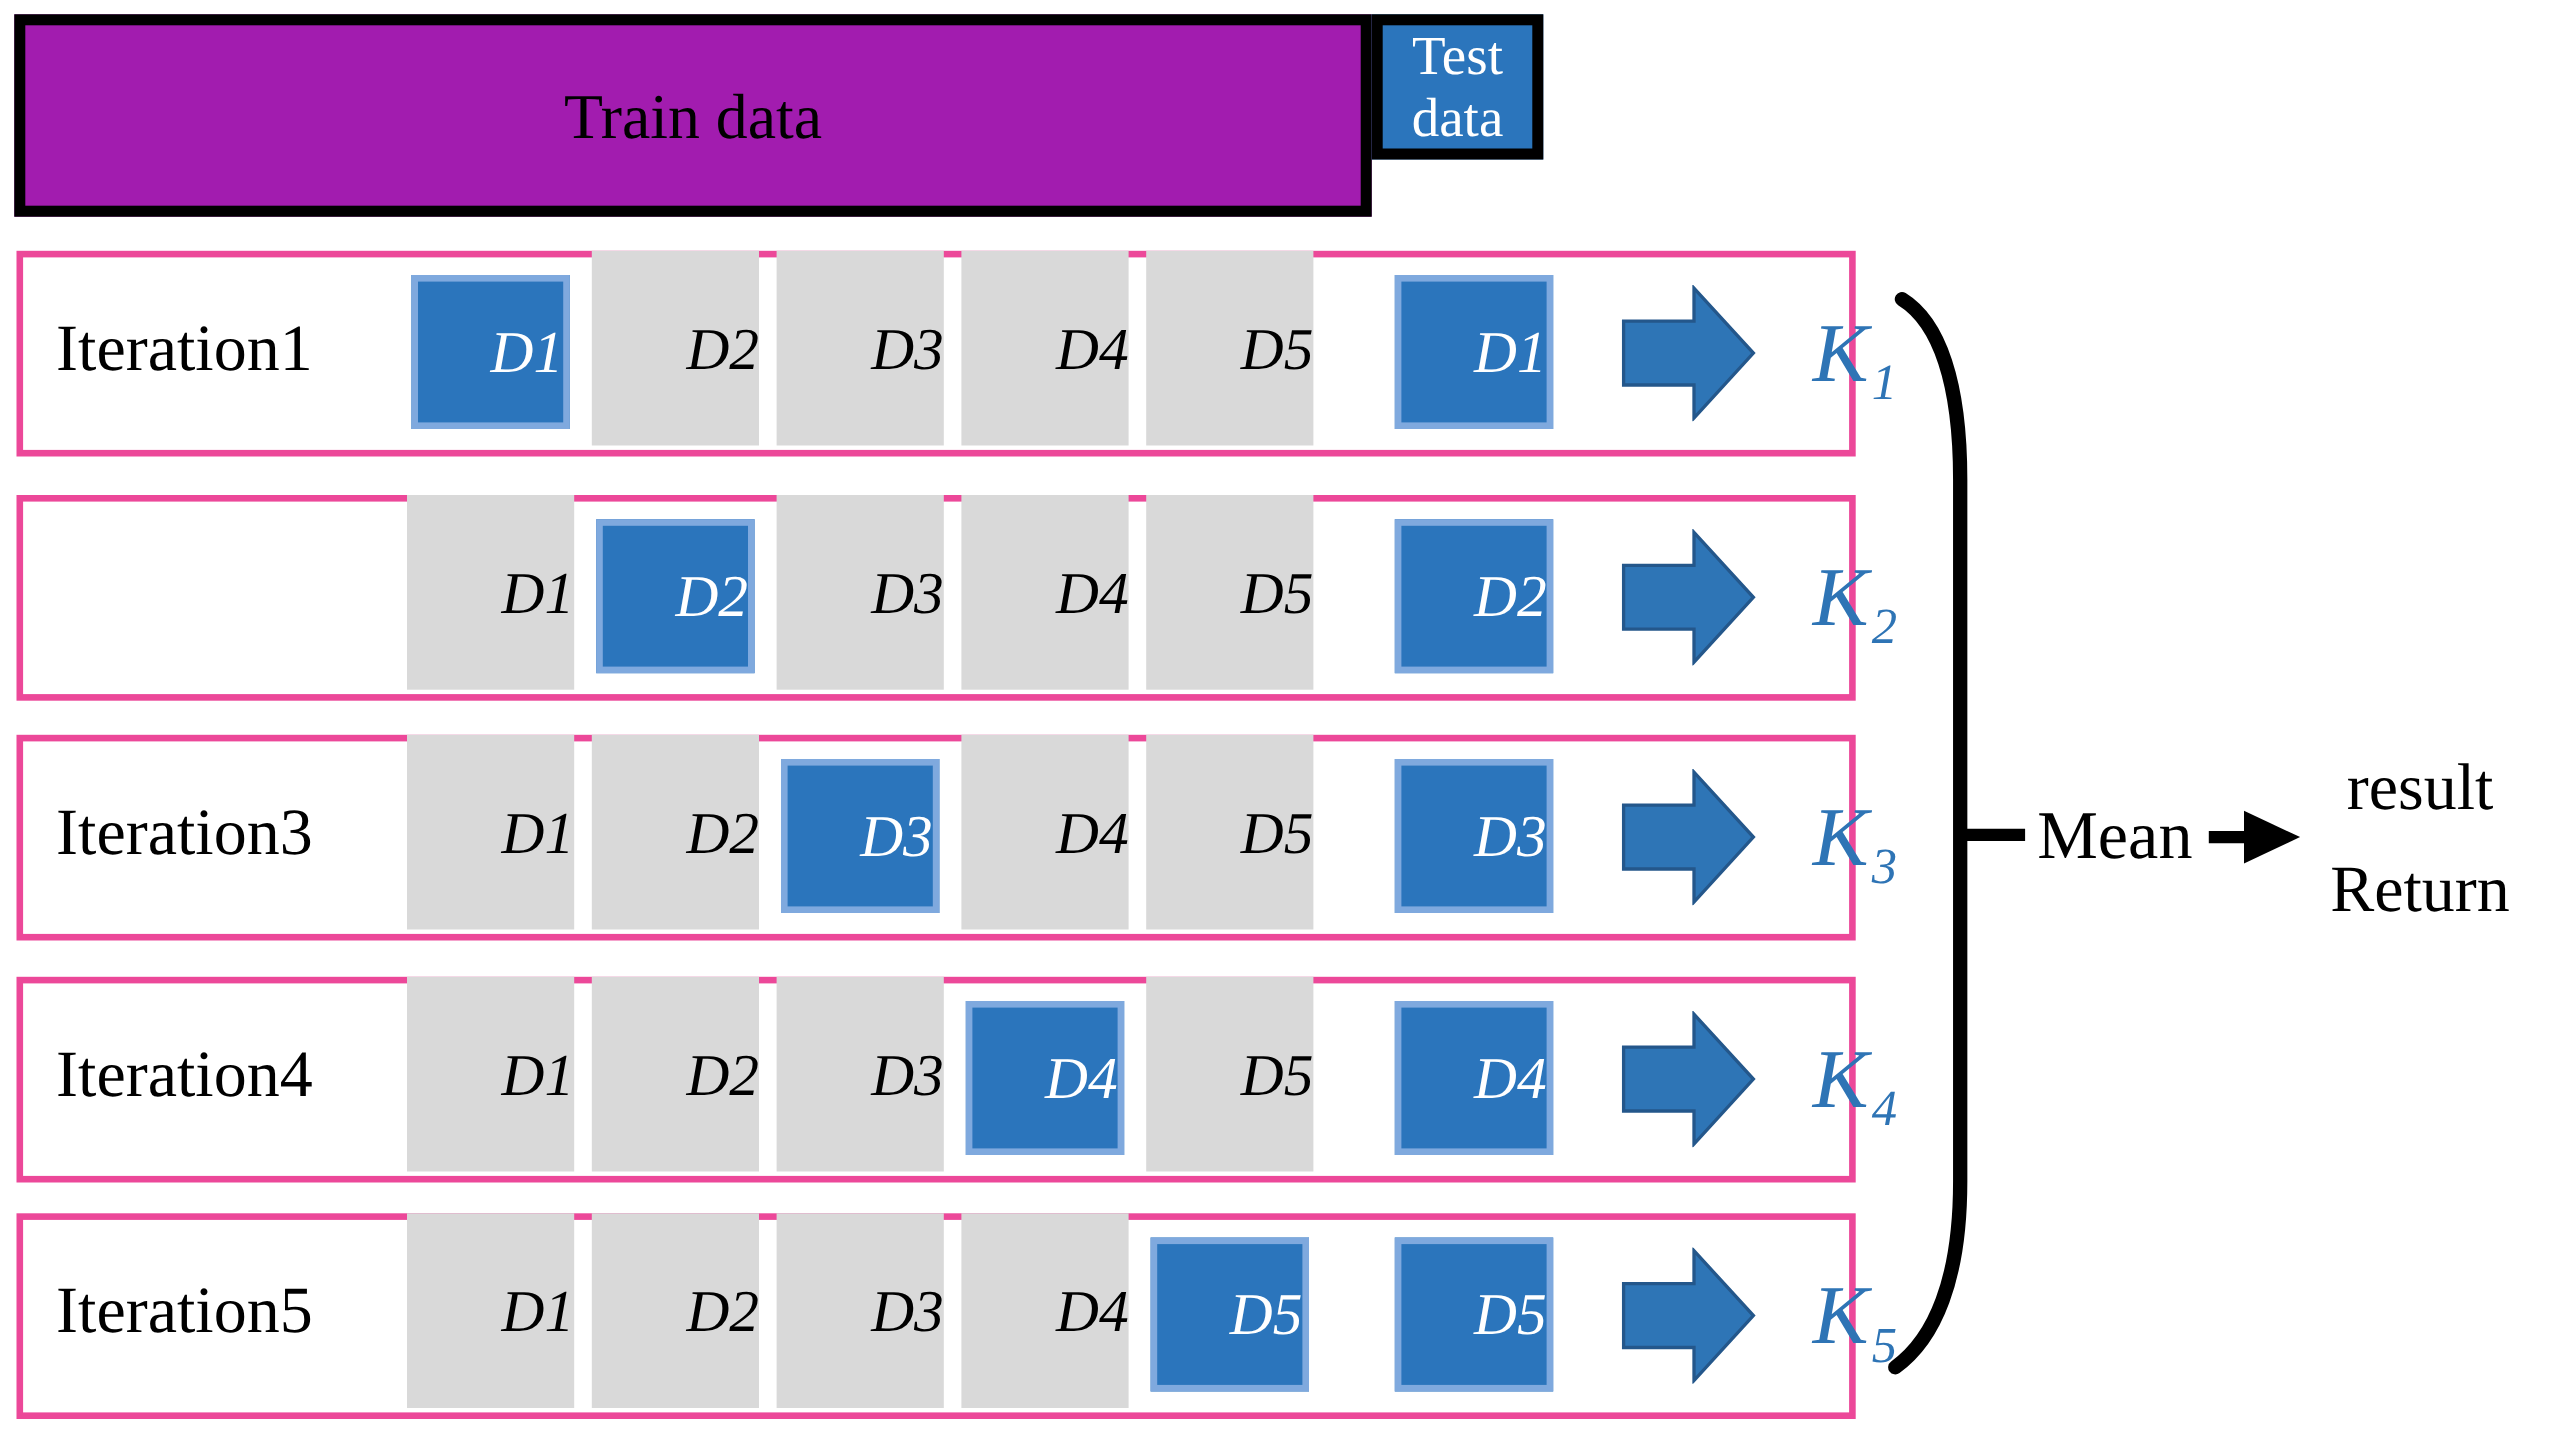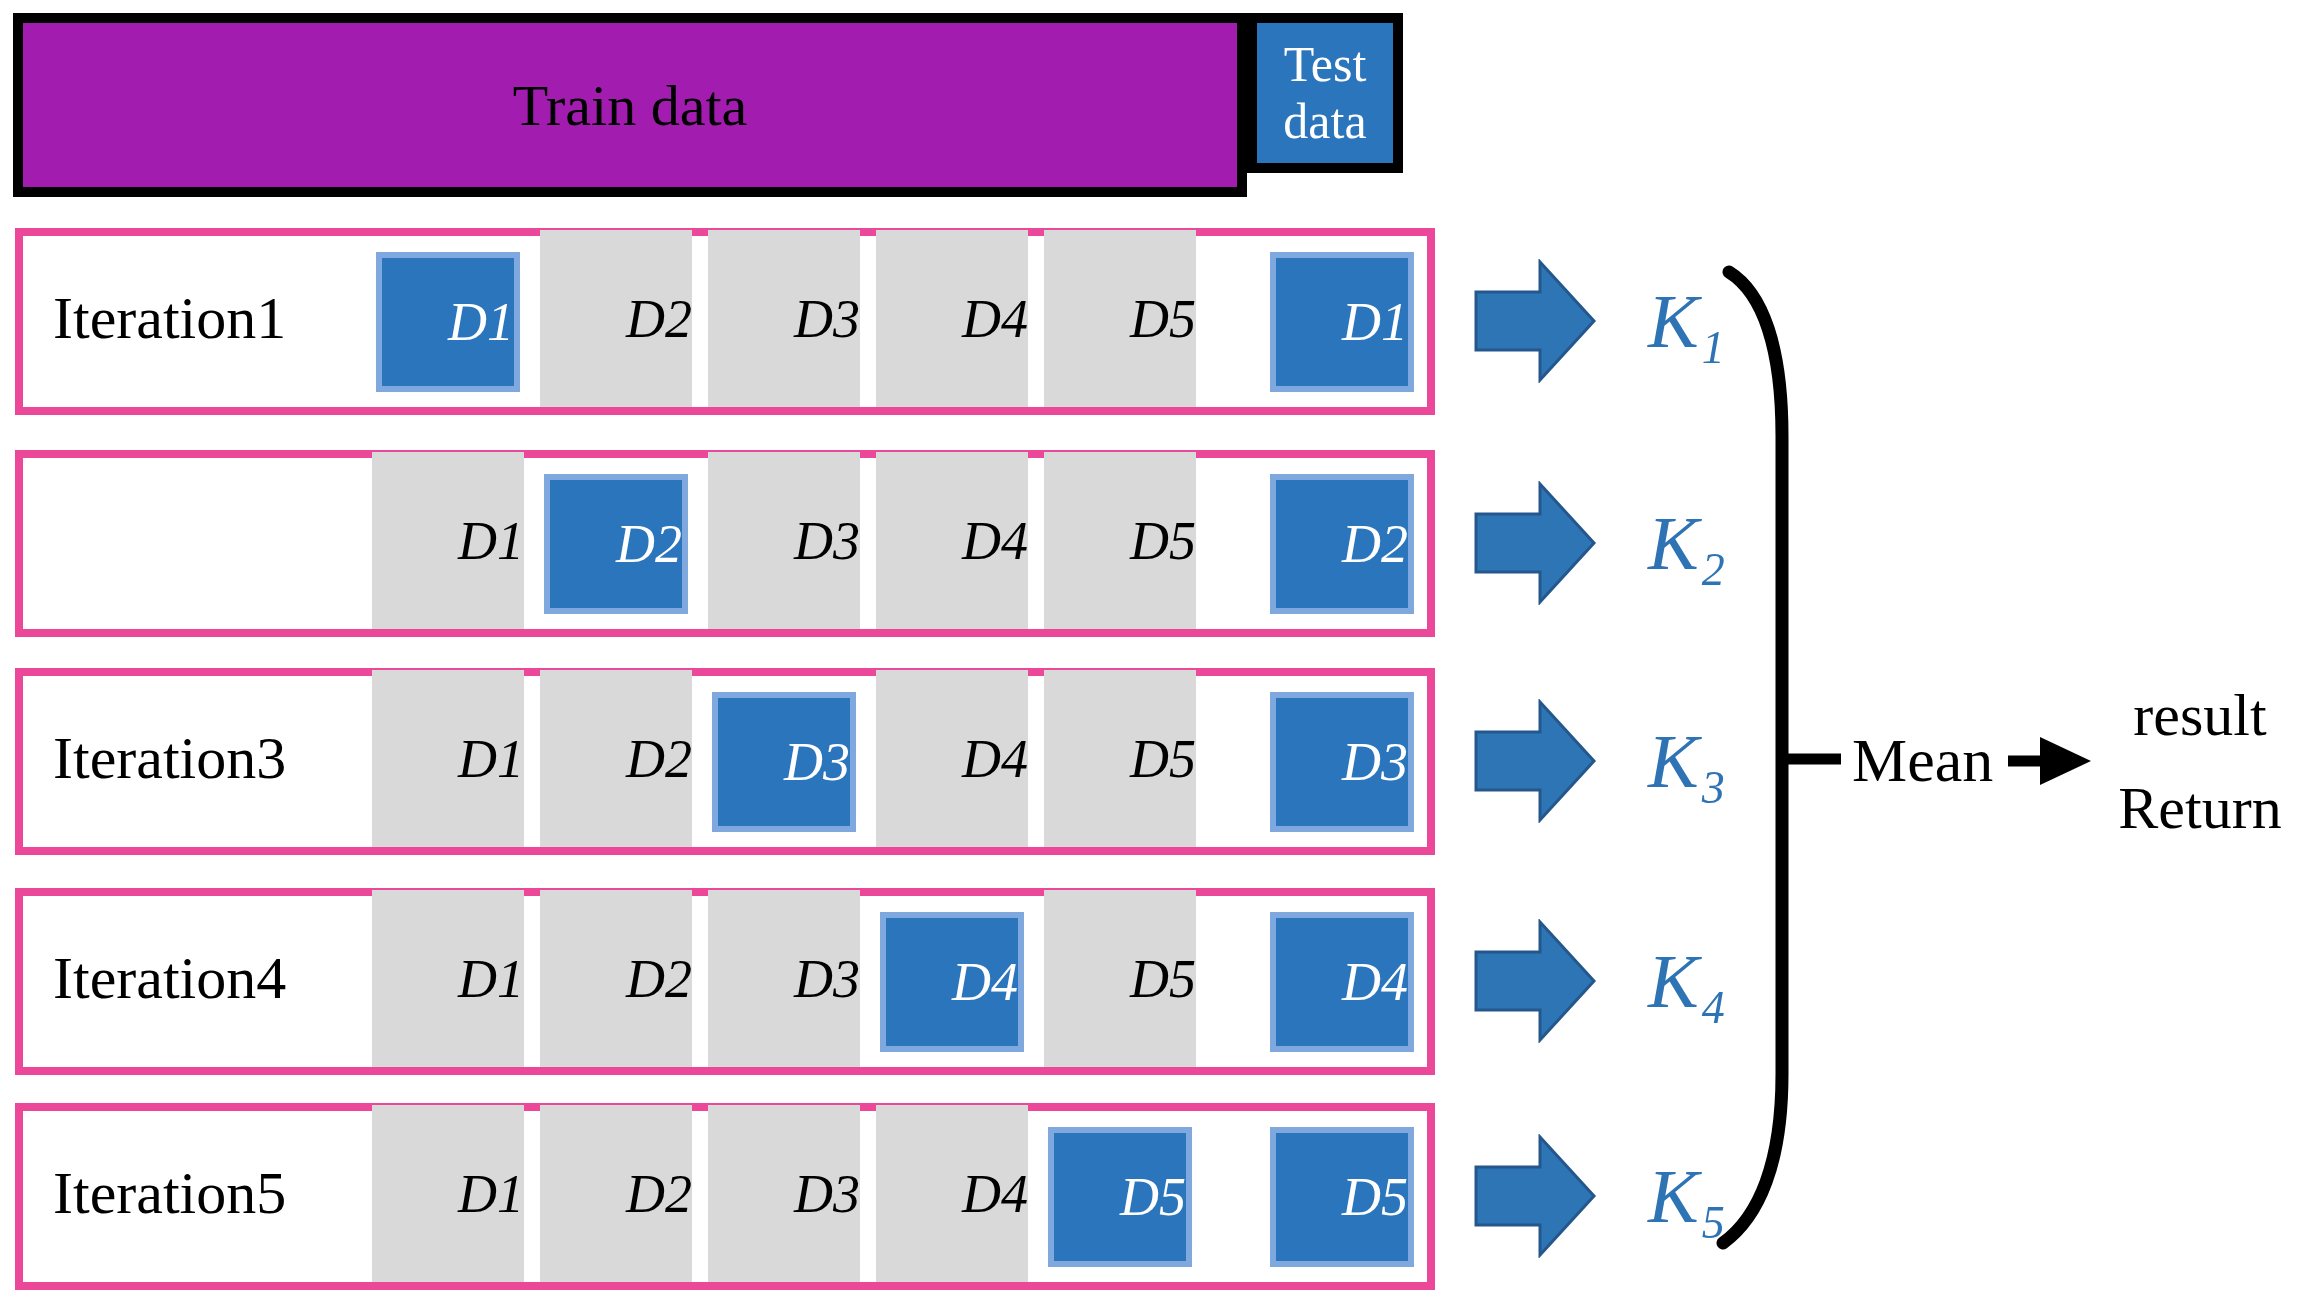--- a/index.html
+++ b/index.html
@@ -3,28 +3,28 @@
 <meta charset="utf-8">
 <style>
   html,body{margin:0;padding:0;background:#fff;}
   .page{position:relative;width:2322px;height:1301px;background:#fff;overflow:hidden;
         font-family:"Liberation Serif","DejaVu Serif",serif;color:#000;}
 
   
   .train-box{position:absolute;left:13px;top:13px;width:1234px;height:184px;box-sizing:border-box;
              border:10px solid #000;background:#a21caf;display:flex;align-items:center;justify-content:center;}
   .train-box span{font-size:58px;}
-  .test-box{position:absolute;left:1247px;top:13px;width:156px;height:160px;box-sizing:border-box;
+  .test-box{position:absolute;left:1247px;top:13px;width:156px;height:132px;box-sizing:border-box;
             border:10px solid #000;background:#2B75BC;display:flex;flex-direction:column;
             align-items:center;justify-content:center;color:#fff;line-height:1.15;}
   .test-box span{font-size:50px;display:block;}
 
   
-  .row{position:absolute;left:15px;width:1420px;height:187px;box-sizing:border-box;
-       border:8px solid #ec4899;background:#fff;}
+  .row{position:absolute;left:15px;width:1672px;height:187px;box-sizing:border-box;
+       border:6px solid #ec4899;background:#fff;}
   .itl{position:absolute;left:30px;top:0;height:165px;display:flex;align-items:center;
        font-size:60px;white-space:nowrap;}
   .fold{position:absolute;display:flex;align-items:center;justify-content:flex-end;box-sizing:border-box;}
   .fold .ft{font-style:italic;font-size:54px;}
   .fold.gray{top:-6px;height:177px;width:152px;background:#D9D9D9;}
   .fold.sel{top:16px;height:140px;width:144px;background:#2B75BC;border:6px solid #7FA9DE;color:#fff;}
   .fold.test{top:16px;height:140px;width:144px;background:#2B75BC;border:6px solid #7FA9DE;color:#fff;left:1247px;}
   .gray.p1{left:349px}.gray.p2{left:517px}.gray.p3{left:685px}.gray.p4{left:853px}.gray.p5{left:1021px}
   .sel.p1{left:353px}.sel.p2{left:521px}.sel.p3{left:689px}.sel.p4{left:857px}.sel.p5{left:1025px}
 

